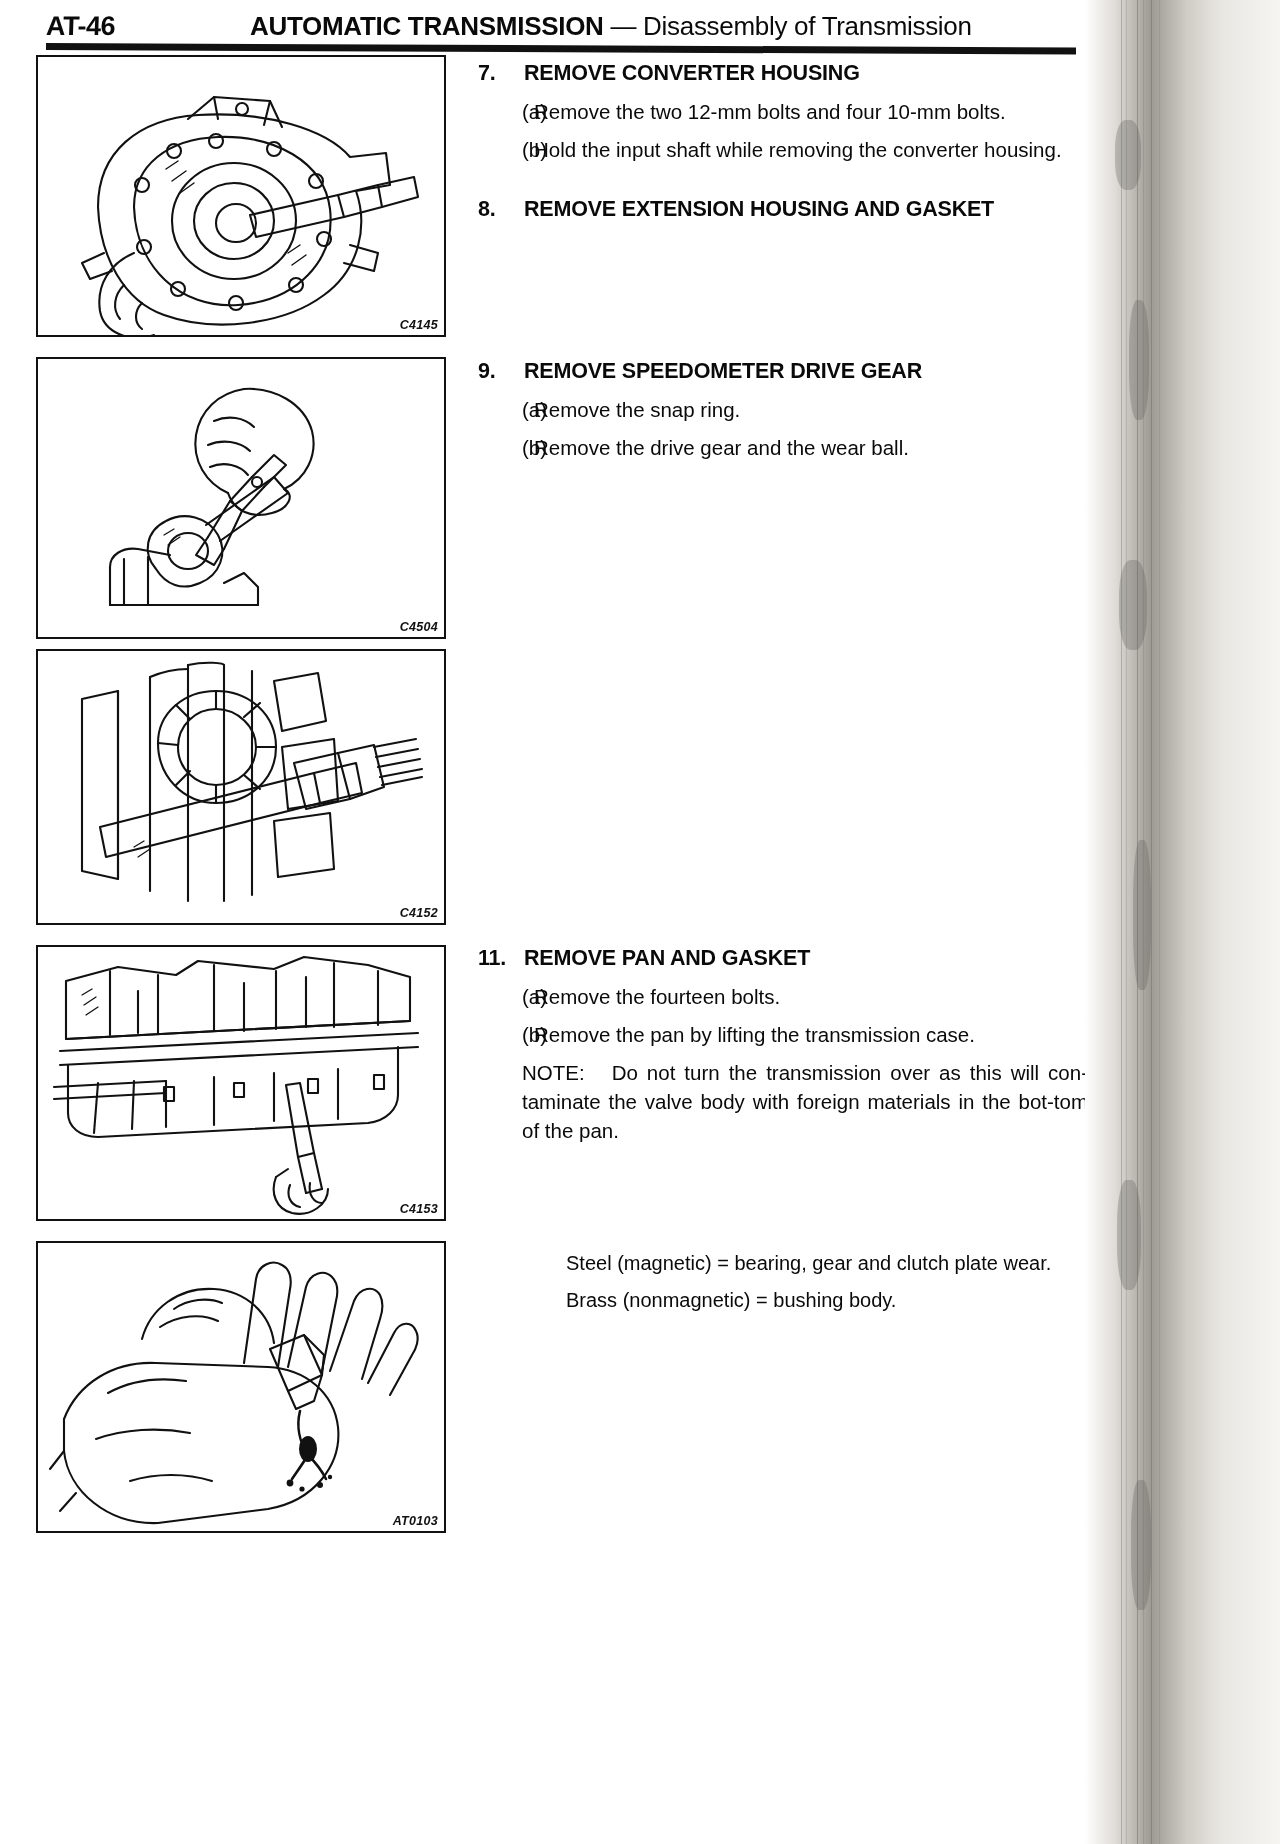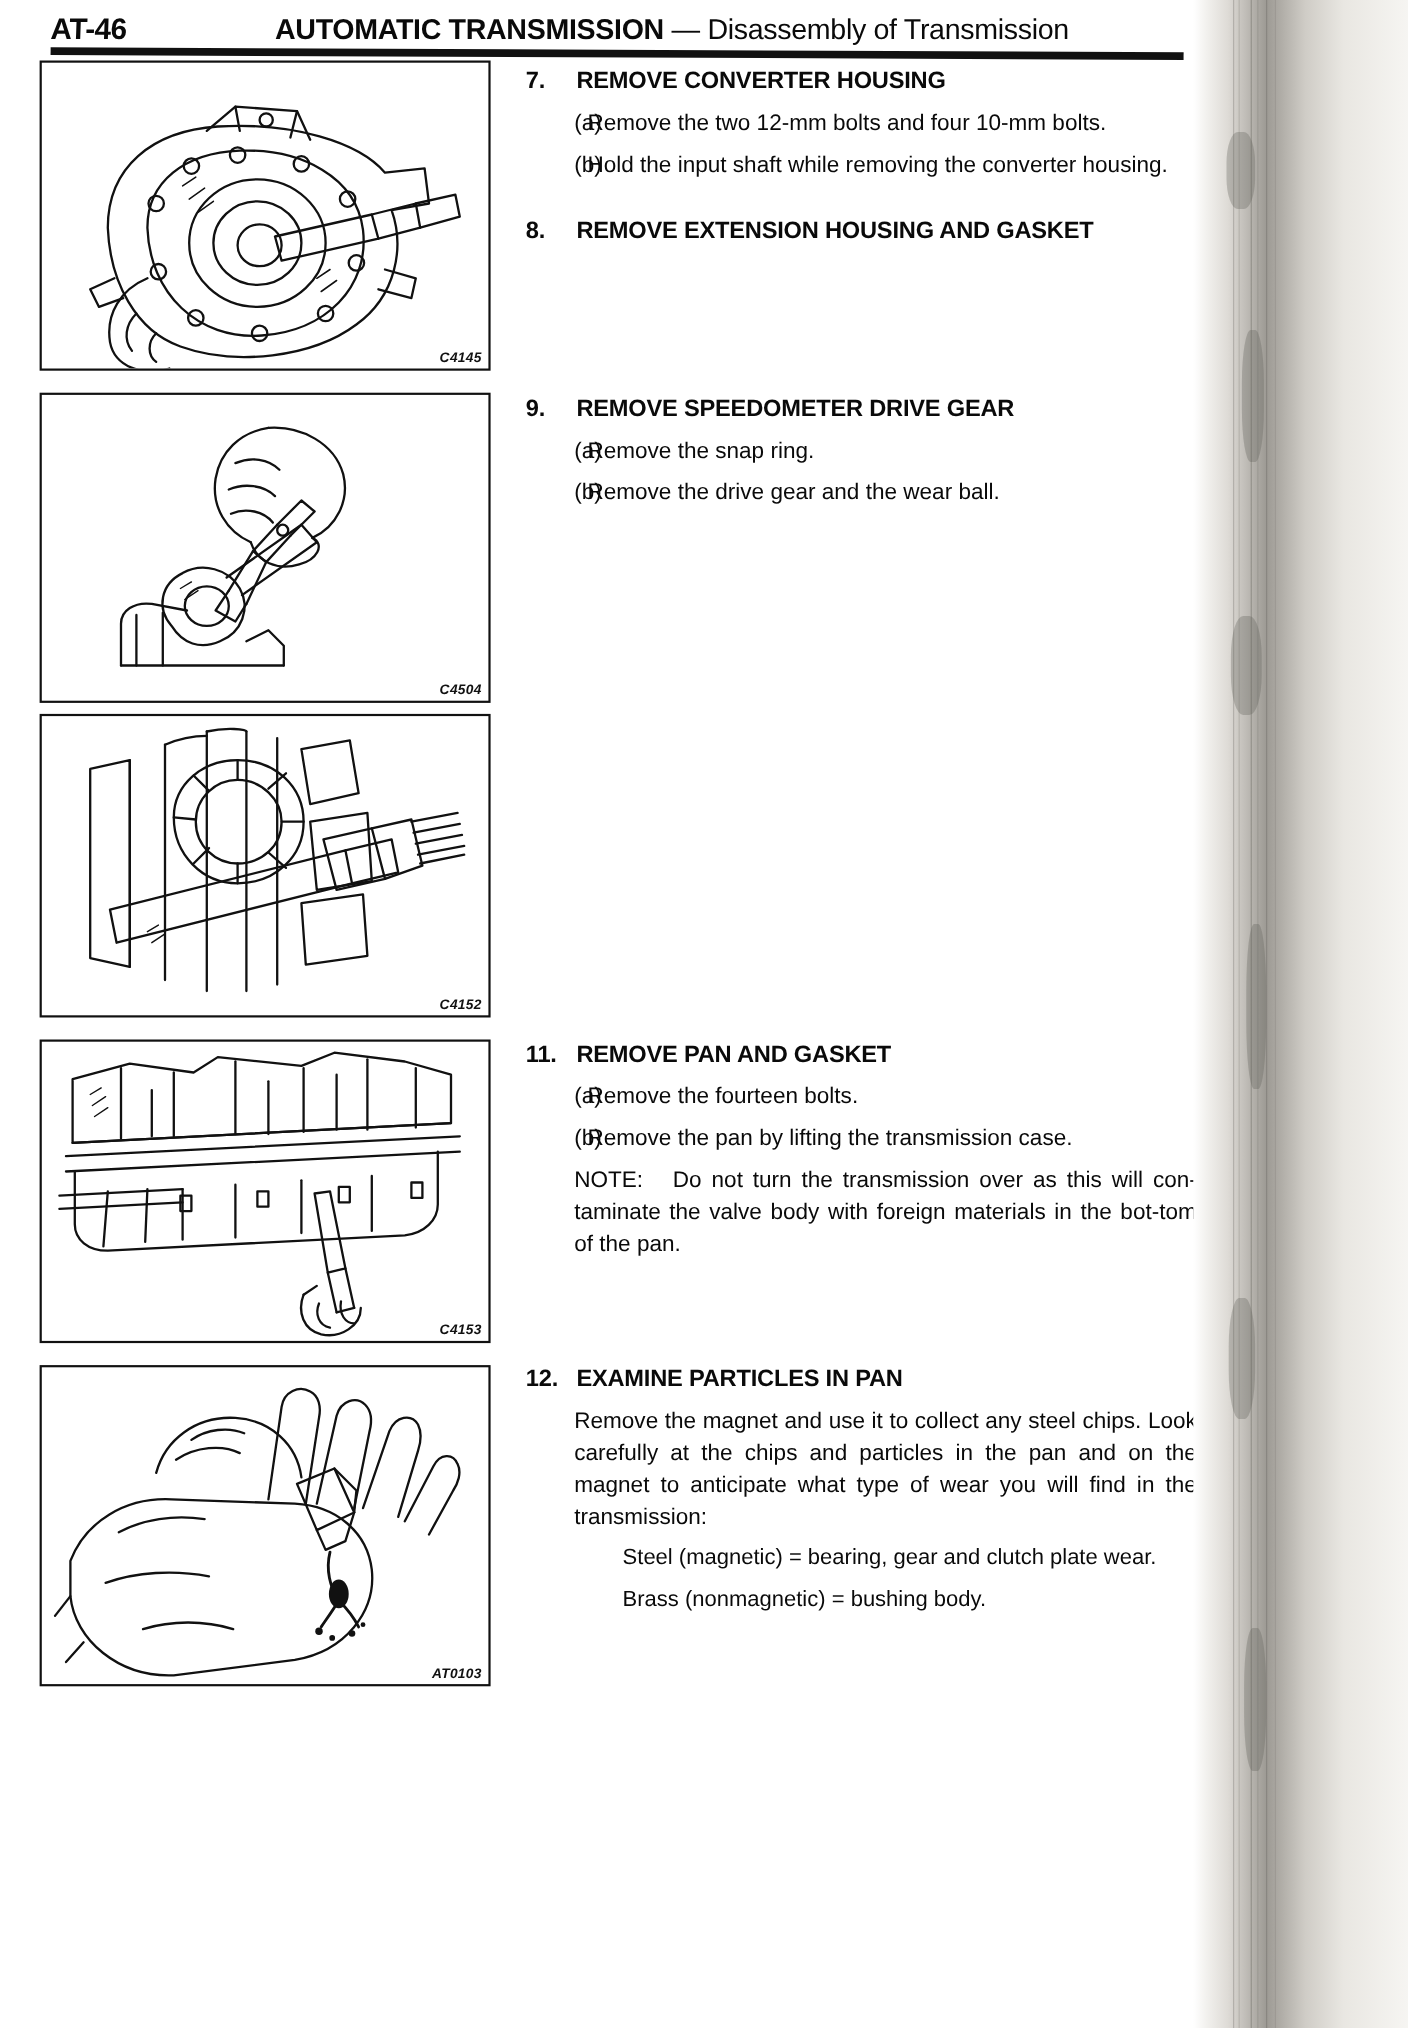--- a/index.html
+++ b/index.html
@@ -382,25 +382,20 @@
       <span class="sub-mark">(b)</span>
       <span class="sub-text">Remove the pan by lifting the transmission case.</span>
     </div>
     <div class="para jtext">
       <span class="lbl">NOTE:</span>&nbsp;&nbsp;
       <span>Do not turn the transmission over as this will con-taminate the valve body with foreign materials in the bot-tom of the pan.</span>
     </div>
   </div>
 
   <div class="step" style="top:1240px;">
-    <div class="step-head">
-      <span class="step-num">12.</span>
-      <span class="step-title">EXAMINE PARTICLES IN PAN</span>
-    </div>
-    <div class="para jtext" style="padding-left:44px;">Remove the magnet and use it to collect any steel chips. Look carefully at the chips and particles in the pan and on the magnet to anticipate what type of wear you will find in the transmission:</div>
     <div class="indent2">Steel (magnetic) = bearing, gear and clutch plate wear.</div>
     <div class="indent2">Brass (nonmagnetic) = bushing body.</div>
   </div>
 
 </div>
 
 <div id="scan-edge">
   <div class="streak" style="left:36px;opacity:.45;"></div>
   <div class="streak" style="left:41px;opacity:.30;"></div>
   <div class="streak" style="left:52px;opacity:.55;"></div>

